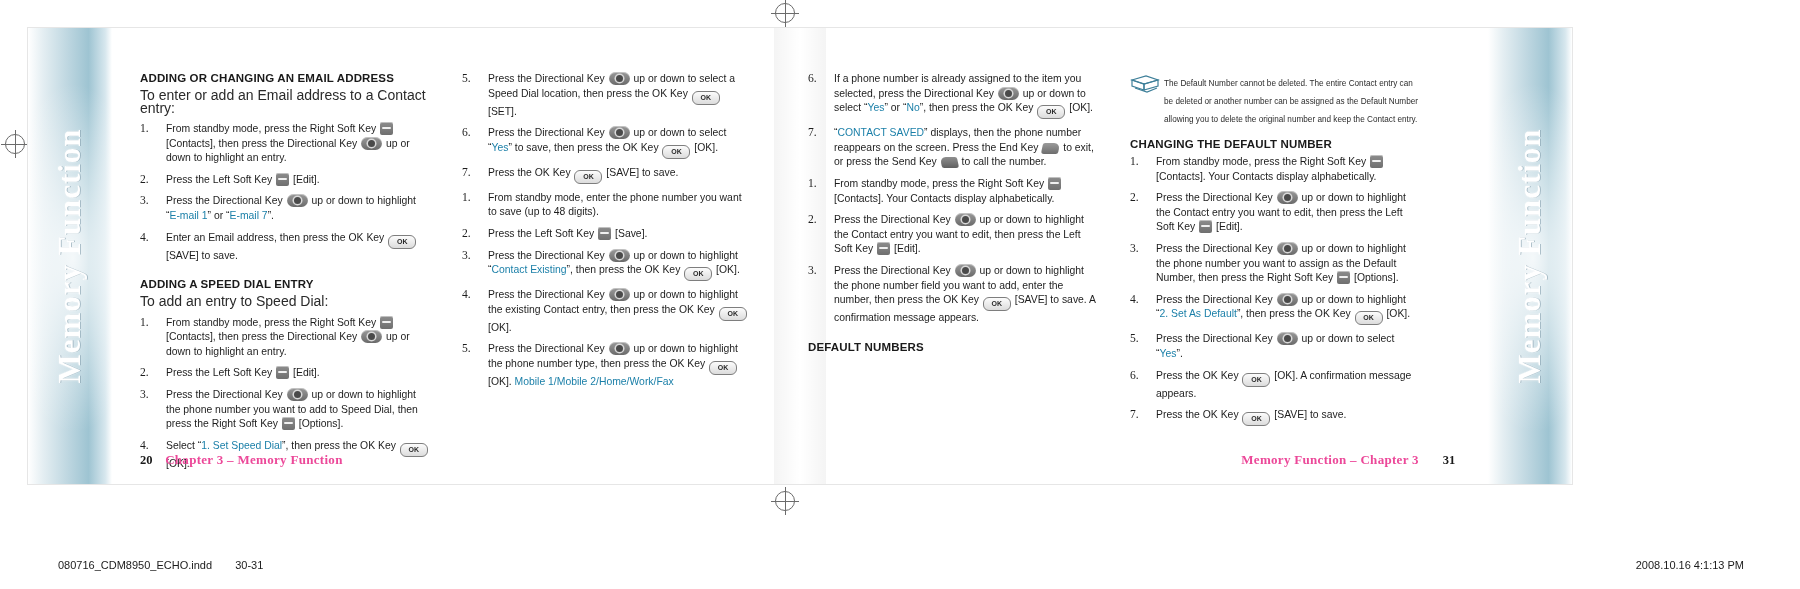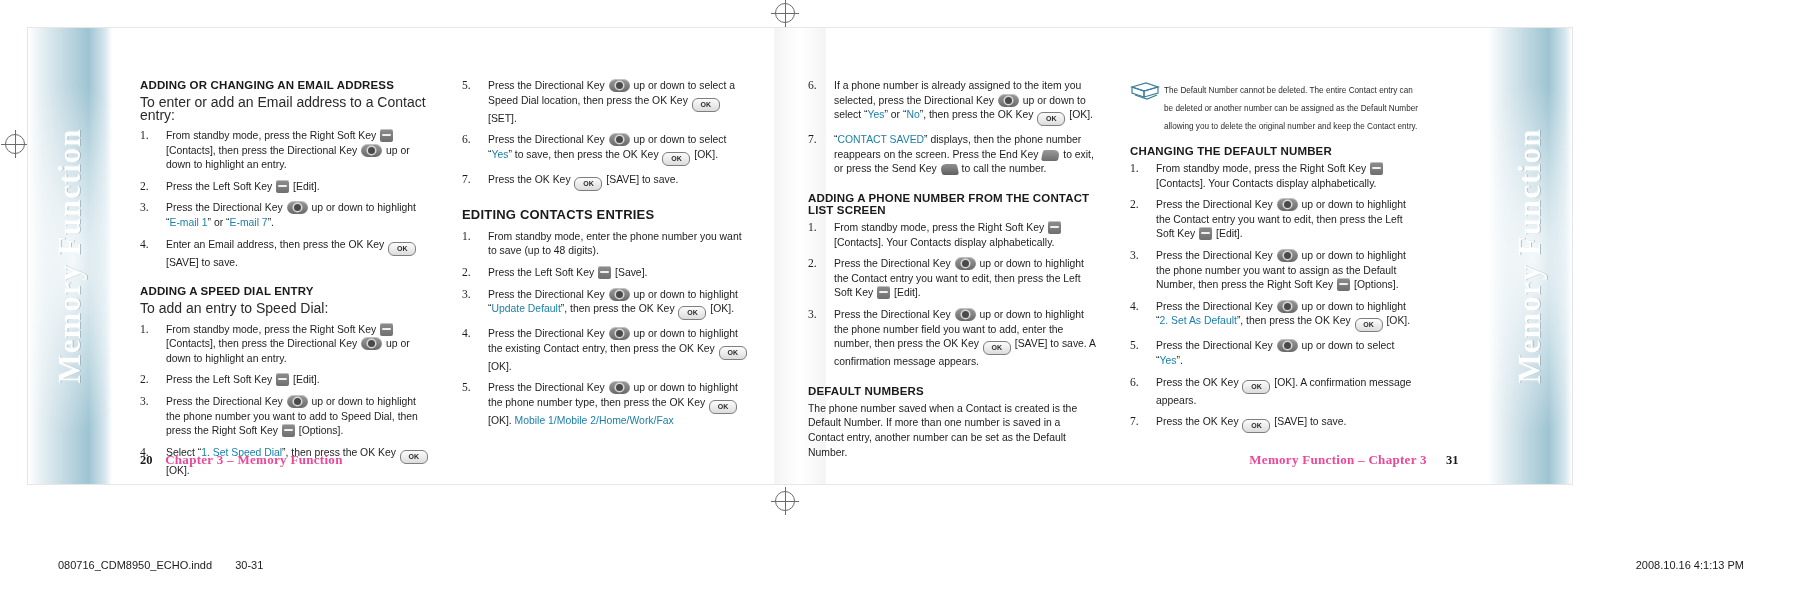--- a/index.html
+++ b/index.html
@@ -69,21 +69,21 @@
   .vtitle.l{transform:translate(-50%,-50%) rotate(-90deg);}
   .vtitle.r{transform:translate(-50%,-50%) rotate(-90deg);}
 
   
   .gutter{
     position:absolute;top:0;height:456px;width:26px;
     background:linear-gradient(to right,rgba(0,0,0,.045),rgba(0,0,0,0));
   }
 
   
-  .cols{position:absolute;top:7px;left:0;right:0;height:456px;}
+  .cols{position:absolute;top:0;left:0;right:0;height:456px;}
   .col{
     position:absolute;top:44px;width:290px;
     font-family:"Liberation Sans", sans-serif;
     color:#1d1d1d;
   }
   .c1{left:112px;}
   .c2{left:434px;}
   .c3{left:8px;}
   .c4{left:330px;}
 
@@ -208,21 +208,21 @@
     color:#1a1a1a;
     font-weight:700;
   }
   .folio .chap{
     color:#ec4899;
     font-weight:700;
     letter-spacing:.3px;
     font-size:13px;
   }
   .folio.left{left:112px;}
-  .folio.right{right:104px;}
+  .folio.right{right:112px;text-align:center;}
   .folio .num{display:inline-block;min-width:22px;}
 
   
   .status{
     position:absolute;bottom:10px;left:0;width:1780px;height:20px;
     font-family:"Liberation Sans", sans-serif;
     font-size:11px;color:#1b1b1b;
   }
   .status .file{position:absolute;left:58px;top:0;}
   .status .file .pages{margin-left:20px;}
@@ -269,25 +269,24 @@
               <li><span class="num">4.</span>Select “<span class="hl">1. Set Speed Dial</span>”, then press the OK Key <span class="key ok">OK</span> [OK].</li>
             </ol>
         </div>
 
         <div class="col c2">
           <ol class="steps">
               <li><span class="num">5.</span>Press the Directional Key <span class="key dir"></span> up or down to select a Speed Dial location, then press the OK Key <span class="key ok">OK</span> [SET].</li>
               <li><span class="num">6.</span>Press the Directional Key <span class="key dir"></span> up or down to select “<span class="hl">Yes</span>” to save, then press the OK Key <span class="key ok">OK</span> [OK].</li>
               <li><span class="num">7.</span>Press the OK Key <span class="key ok">OK</span> [SAVE] to save.</li>
             </ol>
-          <h3 class="big">EDITING CONTACTS ENTRIES</h3>
           <ol class="steps">
               <li><span class="num">1.</span>From standby mode, enter the phone number you want to save (up to 48 digits).</li>
               <li><span class="num">2.</span>Press the Left Soft Key <span class="key soft"></span> [Save].</li>
-              <li><span class="num">3.</span>Press the Directional Key <span class="key dir"></span> up or down to highlight “<span class="hl">Update Default</span>”, then press the OK Key <span class="key ok">OK</span> [OK].</li>
+              <li><span class="num">3.</span>Press the Directional Key <span class="key dir"></span> up or down to highlight “<span class="hl">Contact Existing</span>”, then press the OK Key <span class="key ok">OK</span> [OK].</li>
               <li><span class="num">4.</span>Press the Directional Key <span class="key dir"></span> up or down to highlight the existing Contact entry, then press the OK Key <span class="key ok">OK</span> [OK].</li>
               <li><span class="num">5.</span>Press the Directional Key <span class="key dir"></span> up or down to highlight the phone number type, then press the OK Key <span class="key ok">OK</span> [OK]. <span class="hl">Mobile 1/Mobile 2/Home/Work/Fax</span></li>
             </ol>
         </div>
       </div>
 
       <div class="folio left">
         <span class="num">20</span>
         <span class="chap">Chapter 3 – Memory Function</span>
       </div>
@@ -300,28 +299,26 @@
       </div>
       <div class="gutter" style="left:0;transform:scaleX(-1);"></div>
 
       <div class="cols">
 
         <div class="col c3">
           <ol class="steps">
               <li><span class="num">6.</span>If a phone number is already assigned to the item you selected, press the Directional Key <span class="key dir"></span> up or down to select “<span class="hl">Yes</span>” or “<span class="hl">No</span>”, then press the OK Key <span class="key ok">OK</span> [OK].</li>
               <li><span class="num">7.</span>“<span class="hl">CONTACT SAVED</span>” displays, then the phone number reappears on the screen. Press the End Key <span class="key end"></span> to exit, or press the Send Key <span class="key send"></span> to call the number.</li>
             </ol>
-          <h3 class="sec spaced">ADDING A PHONE NUMBER FROM THE CONTACT LIST SCREEN</h3>
           <ol class="steps">
               <li><span class="num">1.</span>From standby mode, press the Right Soft Key <span class="key soft"></span> [Contacts]. Your Contacts display alphabetically.</li>
               <li><span class="num">2.</span>Press the Directional Key <span class="key dir"></span> up or down to highlight the Contact entry you want to edit, then press the Left Soft Key <span class="key soft"></span> [Edit].</li>
               <li><span class="num">3.</span>Press the Directional Key <span class="key dir"></span> up or down to highlight the phone number field you want to add, enter the number, then press the OK Key <span class="key ok">OK</span> [SAVE] to save. A confirmation message appears.</li>
             </ol>
           <h3 class="sec spaced">DEFAULT NUMBERS</h3>
-          <p class="body">The phone number saved when a Contact is created is the Default Number. If more than one number is saved in a Contact entry, another number can be set as the Default Number.</p>
         </div>
 
         <div class="col c4">
           <div class="note">
             <span class="note-icon">
               <svg width="30" height="22" viewBox="0 0 30 22">
                 <path d="M2 6 L16 2 L28 6 L14 10 Z" fill="none" stroke="#3d7f99" stroke-width="1.2"></path>
                 <path d="M2 6 L2 12 L14 16 L14 10 Z" fill="none" stroke="#3d7f99" stroke-width="1.2"></path>
                 <path d="M14 10 L28 6 L28 12 L14 16 Z" fill="none" stroke="#3d7f99" stroke-width="1.2"></path>
                 <path d="M5 14 L17 18 L27 14" fill="none" stroke="#3d7f99" stroke-width="1.2"></path>

